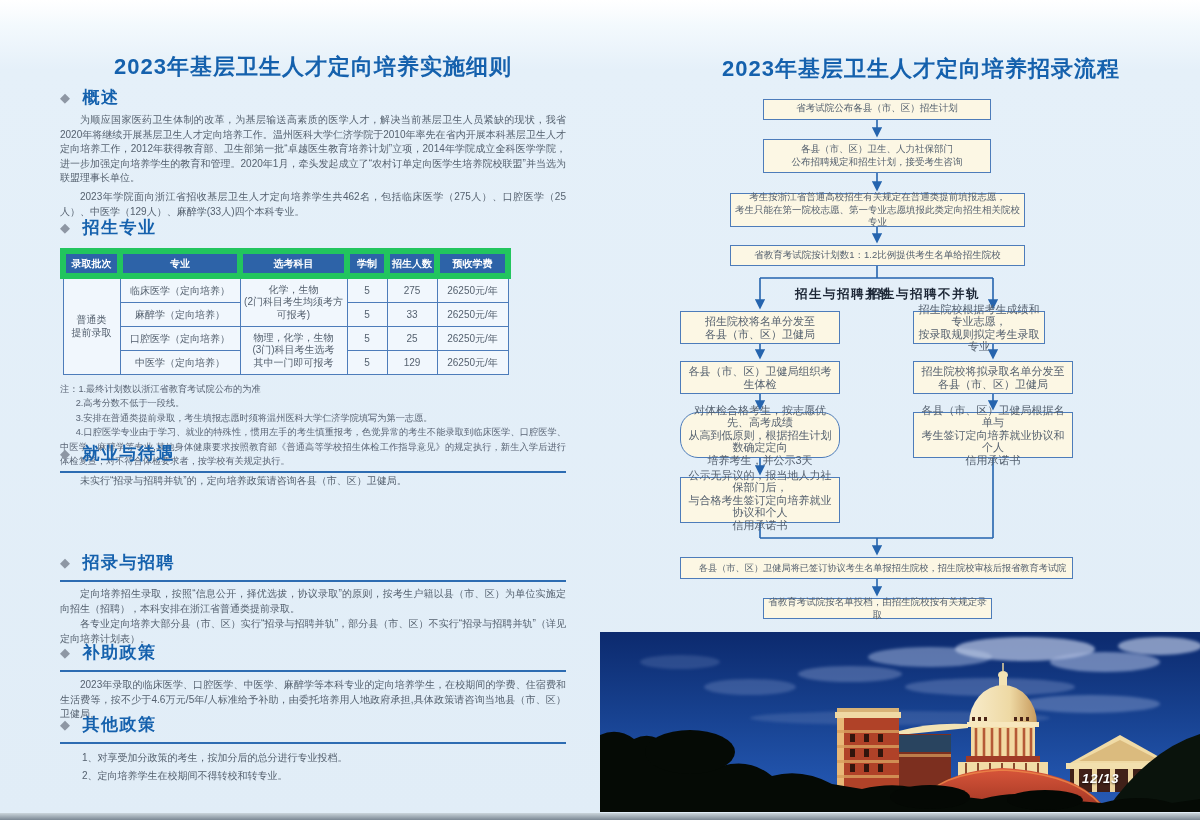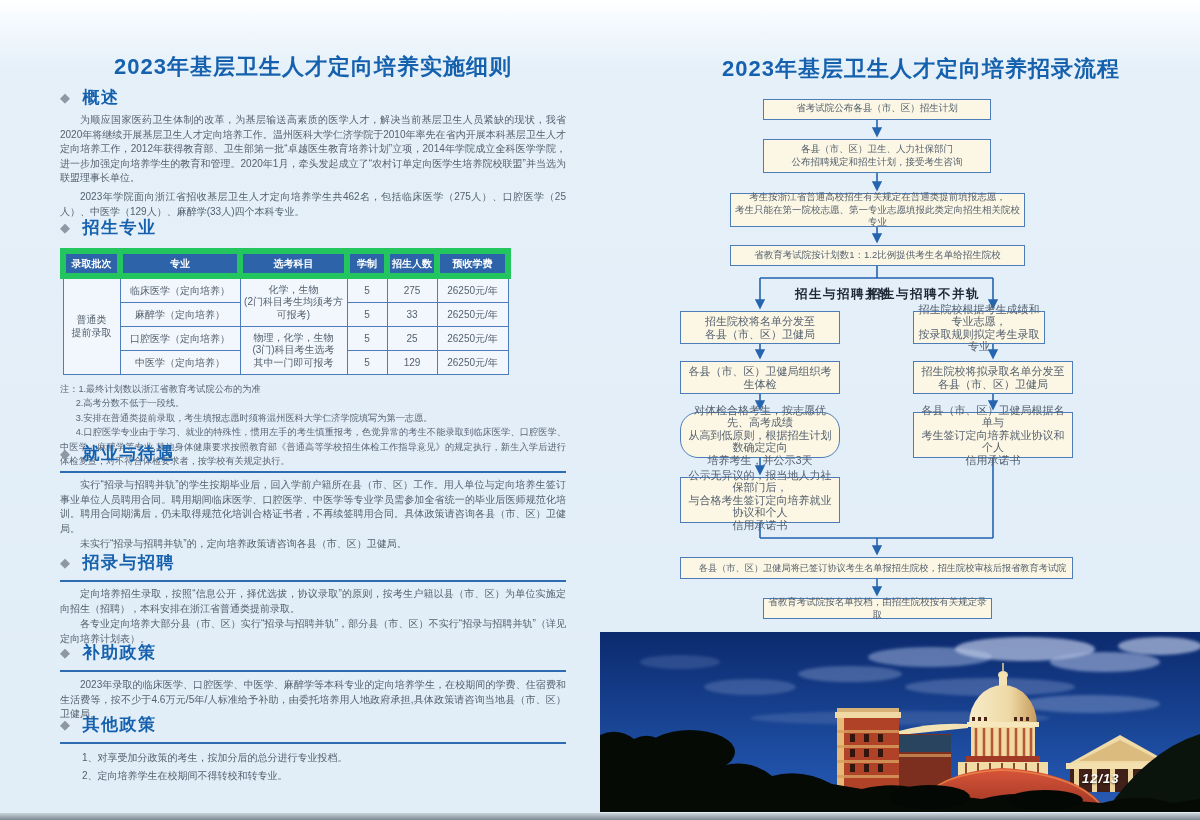--- a/index.html
+++ b/index.html
@@ -130,21 +130,20 @@
       <p class="note-item">3.安排在普通类提前录取，考生填报志愿时须将温州医科大学仁济学院填写为第一志愿。</p>
       <p class="note-item">4.口腔医学专业由于学习、就业的特殊性，惯用左手的考生慎重报考，色觉异常的考生不能录取到临床医学、口腔医学、中医学、麻醉学等专业,其他身体健康要求按照教育部《普通高等学校招生体检工作指导意见》的规定执行，新生入学后进行体检复查，对不符合体检要求者，按学校有关规定执行。</p>
     </div>
   </div>
 
   <div class="section" style="top:442px;">
     <div class="sec-head underlined">
       <span class="dia">◆</span>
       <span>就业与待遇</span>
     </div>
-    <p class="body-text indent" style="margin-top:5px;">实行“招录与招聘并轨”的学生按期毕业后，回入学前户籍所在县（市、区）工作。用人单位与定向培养生签订事业单位人员聘用合同。聘用期间临床医学、口腔医学、中医学等专业学员需参加全省统一的毕业后医师规范化培训。聘用合同期满后，仍未取得规范化培训合格证书者，不再续签聘用合同。具体政策请咨询各县（市、区）卫健局。</p>
     <p class="body-text indent" style="margin-top:1px;">未实行“招录与招聘并轨”的，定向培养政策请咨询各县（市、区）卫健局。</p>
   </div>
 
   <div class="section" style="top:551px;">
     <div class="sec-head underlined">
       <span class="dia">◆</span>
       <span>招录与招聘</span>
     </div>
     <p class="body-text indent" style="margin-top:5px;">定向培养招生录取，按照“信息公开，择优选拔，协议录取”的原则，按考生户籍以县（市、区）为单位实施定向招生（招聘），本科安排在浙江省普通类提前录取。</p>
     <p class="body-text indent" style="margin-top:1px;">各专业定向培养大部分县（市、区）实行“招录与招聘并轨”，部分县（市、区）不实行“招录与招聘并轨”（详见定向培养计划表）。</p>

